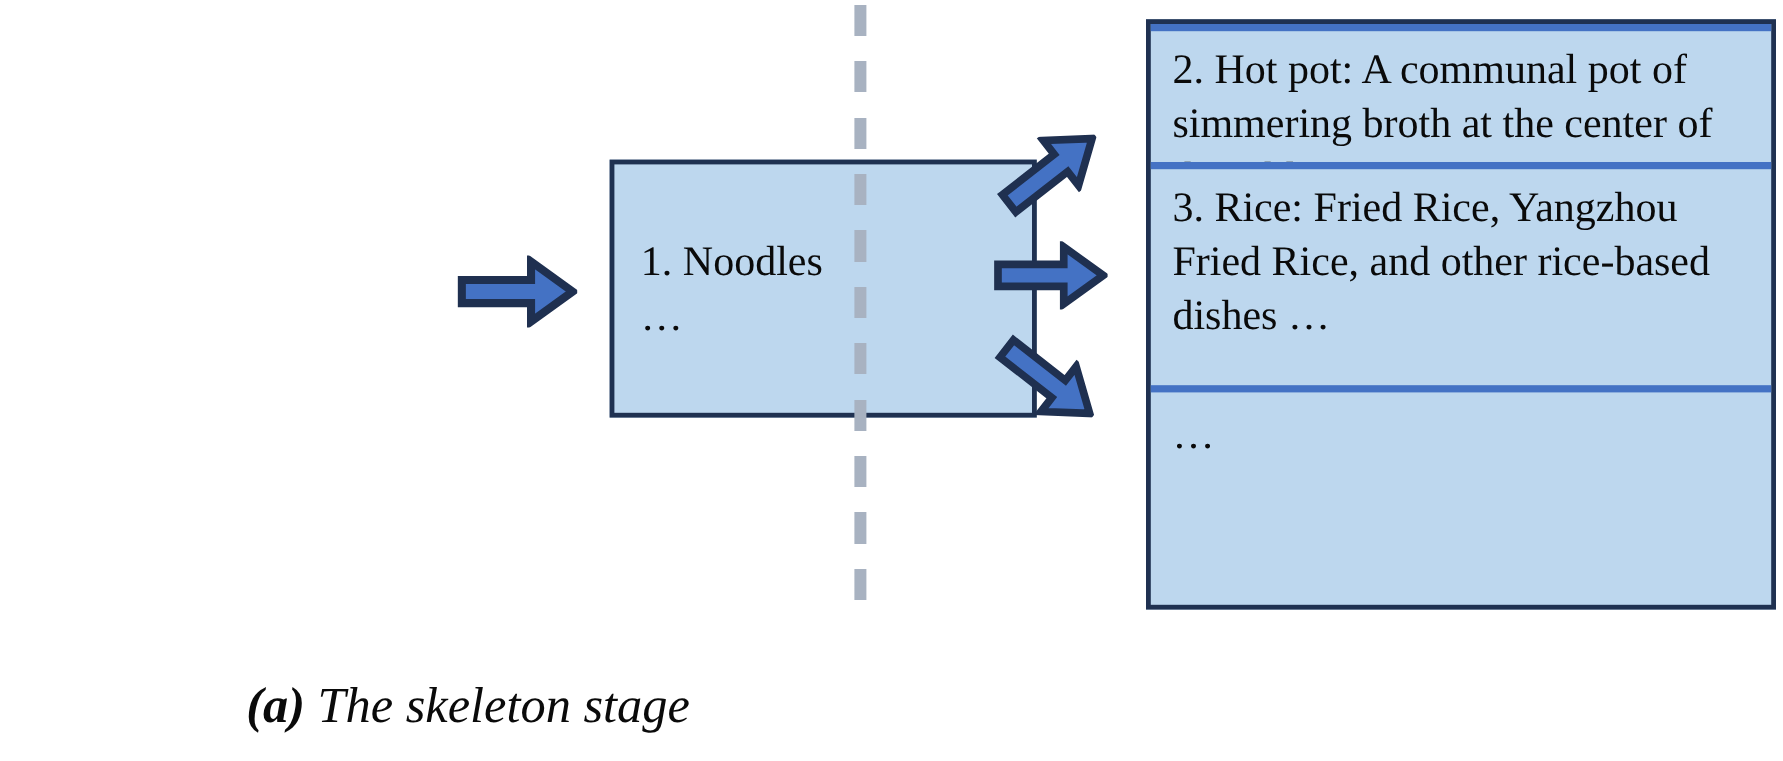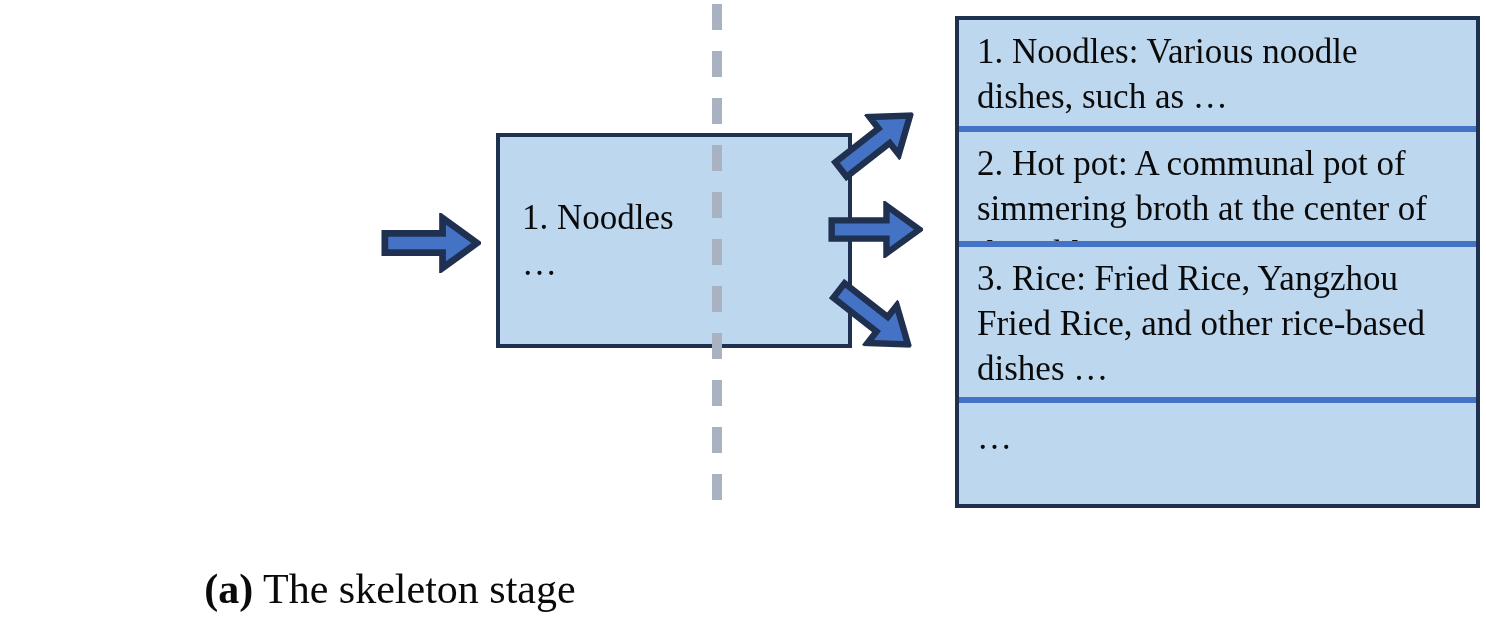--- a/index.html
+++ b/index.html
@@ -22,59 +22,59 @@
   .box{
     position:absolute;
     background:#bdd7ee;
     border:4px solid #1f3151;
     box-sizing:border-box;
     z-index:2;
     display:flex;flex-direction:column;justify-content:center;
   }
   .question-box{left:42px;top:130px;width:315px;height:220px;padding-left:26px;padding-right:8px;}
   .question-box .box-text{font-size:35px;line-height:46px;}
-  .skeleton-box{left:496px;top:133px;width:356px;height:215px;padding-left:22px;font-family:Liberation Serif, serif;}
+  .skeleton-box{left:508px;top:133px;width:356px;height:215px;padding-left:22px;font-family:Liberation Serif, serif;}
   .skeleton-box .skeleton-line{font-size:35px;line-height:46px;}
   
   .expanded-panel{
     position:absolute;
     left:955px;top:16px;width:525px;height:492px;
     background:#bdd7ee;
     border:4px solid #1f3151;
     box-sizing:border-box;
     z-index:2;
     display:flex;flex-direction:column;
   }
   .erow{
     box-sizing:border-box;
     padding:9px 14px 0 18px;
     font-size:35px;line-height:45px;
     overflow:hidden;
   }
   .erow-1{height:106px;}
   .erow-2{height:109px;}
-  .erow-3{height:150px;}
+  .erow-3{height:180px;}
   .erow-4{flex:1;padding-top:12px;}
   .edivider{height:6px;background:#4472c4;flex:0 0 6px;}
   
   .arrow{position:absolute;z-index:4;}
   .arrow-main{left:381px;top:213px;}
   .arrow-top{left:828px;top:114px;transform:rotate(-38deg);}
   .arrow-mid{left:828px;top:201px;}
   .arrow-bottom{left:826px;top:289px;transform:rotate(38deg);}
   .arrow polygon{fill:#4472c4;stroke:#1f3050;stroke-width:7;stroke-linejoin:miter;}
   
   .caption{
     position:absolute;top:564px;
     font-size:42px;line-height:50px;
     text-align:center;
     z-index:3;
     white-space:nowrap;
   }
-  .caption-a{left:150px;width:480px;}
+  .caption-a{left:150px;width:480px;font-style:italic;}
   .caption-b{left:760px;width:640px;}
   .caption .cap-label{font-weight:bold;}
 </style>
 </head>
 <body>
 
 <div class="canvas">
 
 
   <svg class="arrow arrow-main" width="100" height="60" viewBox="0 0 104 62">
@@ -92,21 +92,20 @@
     <polygon points="4,21 64,21 64,5 100,31 64,57 64,41 4,41"></polygon>
   </svg>
   <svg class="arrow arrow-mid" width="95" height="57" viewBox="0 0 104 62">
     <polygon points="4,21 64,21 64,5 100,31 64,57 64,41 4,41"></polygon>
   </svg>
   <svg class="arrow arrow-bottom" width="95" height="57" viewBox="0 0 104 62">
     <polygon points="4,21 64,21 64,5 100,31 64,57 64,41 4,41"></polygon>
   </svg>
 
   <div class="expanded-panel">
-    <div class="erow erow-1">1. Noodles: Various noodle dishes, such as …</div>
     <div class="edivider"></div>
     <div class="erow erow-2">2. Hot pot: A communal pot of simmering broth at the center of the table …</div>
     <div class="edivider"></div>
     <div class="erow erow-3">3. Rice: Fried Rice, Yangzhou Fried Rice, and other rice-based dishes …</div>
     <div class="edivider"></div>
     <div class="erow erow-4">…</div>
   </div>
 
   <div class="caption caption-a">
     <span class="cap-label">(a)</span><span> The skeleton stage</span>

